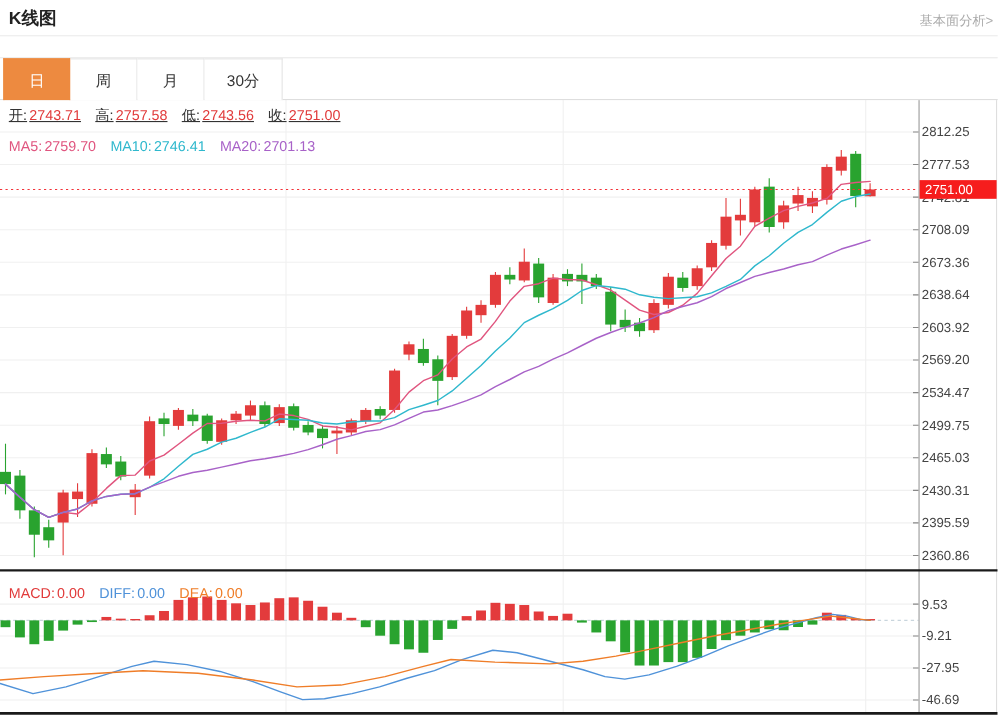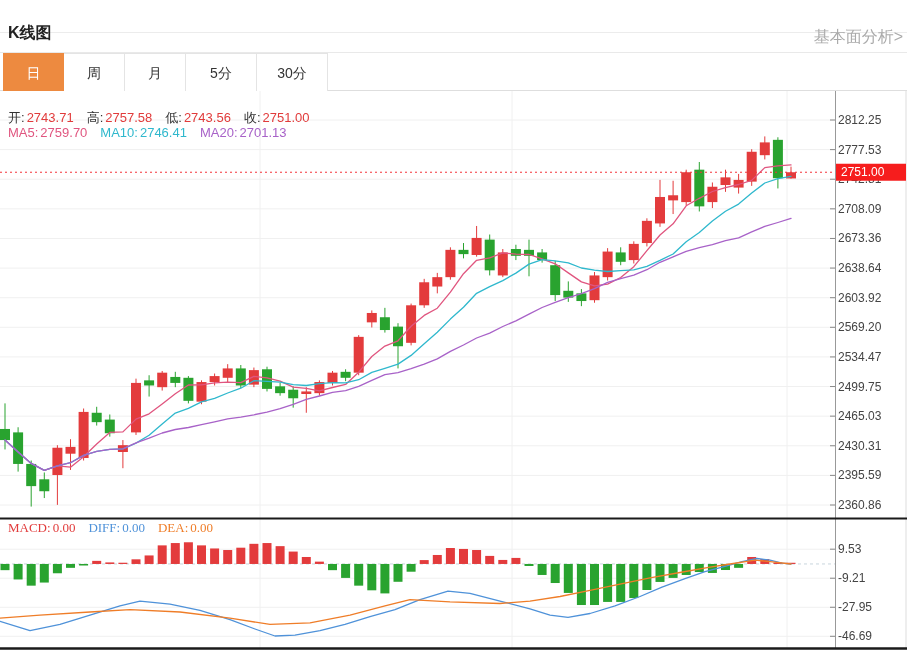--- a/index.html
+++ b/index.html
@@ -1,52 +1,51 @@
 <!DOCTYPE html>
 <html><head>
 <meta charset="utf-8">
 <style>
   html,body{margin:0;padding:0;background:#fff;}
   body{width:907px;height:651px;position:relative;overflow:hidden;
        font-family:"Liberation Sans","DejaVu Sans",sans-serif;color:#333;}
   #stage{position:absolute;inset:0;}
   svg{position:absolute;top:0;left:0;}
-  .hdr-title{position:absolute;top:23px;left:8px;font-size:16px;font-weight:bold;color:#222;z-index:5;}
-  .hdr-link{position:absolute;top:11px;right:4px;font-size:16px;color:#aaa;z-index:5;cursor:pointer;margin-top:16px;}
+  .hdr-title{position:absolute;top:7px;left:8px;font-size:16px;font-weight:bold;color:#222;z-index:5;}
+  .hdr-link{position:absolute;top:11px;right:4px;font-size:12px;color:#aaa;z-index:5;cursor:pointer;}
   .hdr-divider{position:absolute;top:32px;left:0;width:907px;height:1px;background:#ececec;z-index:4;}
   .tabbar{position:absolute;top:52px;left:0;width:907px;height:39px;box-sizing:border-box;
           border-top:1px solid #e9e9e9;border-bottom:1px solid #dedede;display:flex;
           padding-left:3px;background:#fff;z-index:5;}
   .tab{box-sizing:border-box;min-width:61px;height:38px;line-height:38px;text-align:center;
        font-size:14px;color:#333;border-right:1px solid #e4e4e4;border-top:1px solid #e4e4e4;
        background:#fff;cursor:pointer;padding:0 6px;}
   .tab:first-child{border-left:1px solid #e4e4e4;}
   .tab:nth-child(n+4){min-width:71px;}
   .tab.active{background:#ed8a40;color:#fff;border-color:#ed8a40;}
   .legend-row{position:absolute;left:8px;z-index:6;font-size:13px;white-space:nowrap;}
   .legend-row .pair{margin-right:13px;}
   .legend-row .lbl{color:#333;}
   .legend-row .val{margin-left:2px;}
-  #legend-ohlc{top:109px;}
+  #legend-ohlc{top:96px;text-decoration:underline;}
   #legend-ma{top:113px;margin-top:12px;}
-  #legend-macd{top:520px;font-family:Liberation Serif, serif;}
+  #legend-macd{top:532px;}
 </style>
 </head>
 <body>
 
 <div id="stage">
   <div class="hdr-title">K线图</div>
   <div class="hdr-link">基本面分析&gt;</div>
   <div class="hdr-divider"></div>
 
   <div class="tabbar" id="tabbar">
       <div class="tab active">日</div>
       <div class="tab">周</div>
       <div class="tab">月</div>
-      <div class="tab">5分</div>
       <div class="tab">30分</div>
     </div>
 
   <div class="legend-row" id="legend-ohlc"><span class="pair"><span class="lbl" style="color: rgb(51, 51, 51);">开:</span><span class="val" style="color: rgb(225, 59, 59);">2743.71</span></span><span class="pair"><span class="lbl" style="color: rgb(51, 51, 51);">高:</span><span class="val" style="color: rgb(225, 59, 59);">2757.58</span></span><span class="pair"><span class="lbl" style="color: rgb(51, 51, 51);">低:</span><span class="val" style="color: rgb(225, 59, 59);">2743.56</span></span><span class="pair"><span class="lbl" style="color: rgb(51, 51, 51);">收:</span><span class="val" style="color: rgb(225, 59, 59);">2751.00</span></span></div>
   <div class="legend-row" id="legend-ma"><span class="pair"><span class="lbl" style="color: rgb(224, 85, 127);">MA5:</span><span class="val" style="color: rgb(224, 85, 127);">2759.70</span></span><span class="pair"><span class="lbl" style="color: rgb(47, 184, 205);">MA10:</span><span class="val" style="color: rgb(47, 184, 205);">2746.41</span></span><span class="pair"><span class="lbl" style="color: rgb(168, 98, 200);">MA20:</span><span class="val" style="color: rgb(168, 98, 200);">2701.13</span></span></div>
   <div class="legend-row" id="legend-macd"><span class="pair"><span class="lbl" style="color: rgb(225, 59, 59);">MACD:</span><span class="val" style="color: rgb(225, 59, 59);">0.00</span></span><span class="pair"><span class="lbl" style="color: rgb(79, 146, 217);">DIFF:</span><span class="val" style="color: rgb(79, 146, 217);">0.00</span></span><span class="pair"><span class="lbl" style="color: rgb(239, 125, 40);">DEA:</span><span class="val" style="color: rgb(239, 125, 40);">0.00</span></span></div>
 
   <svg id="chart" width="907" height="651">
       <line x1="0" y1="120" x2="835" y2="120" stroke="#f0f0f0" stroke-width="1"></line>
       <line x1="0" y1="149.61341633620577" x2="835" y2="149.61341633620577" stroke="#f0f0f0" stroke-width="1"></line>

